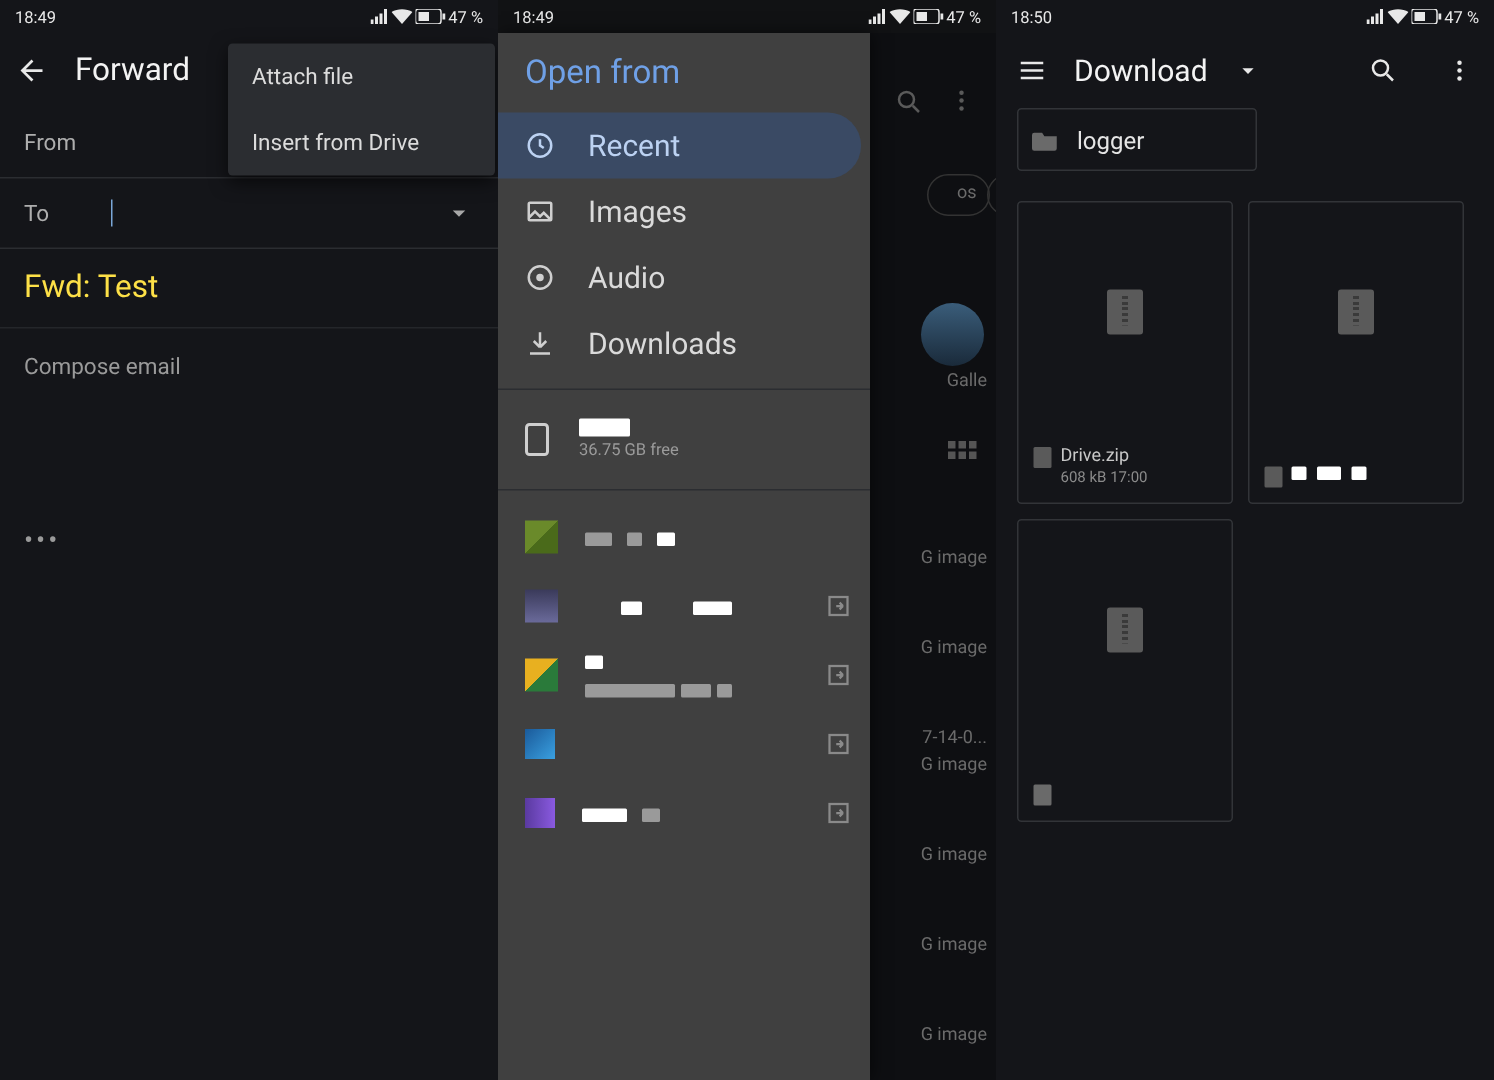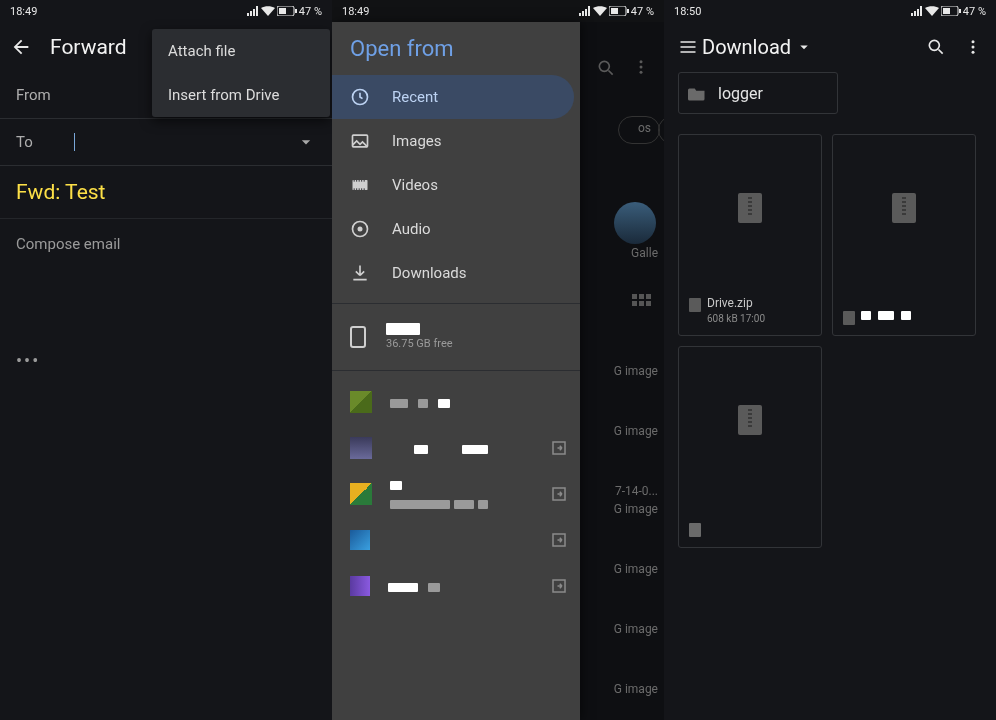--- a/index.html
+++ b/index.html
@@ -19,41 +19,41 @@
   .cursor{display:inline-block;width:1px;height:18px;background:#7aa7d8;margin-left:12px;}
   .field-row .spacer{flex:1;}
   .subject{padding:14px 16px;font-size:21px;color:#fde047;border-bottom:1px solid #24262a;}
   .compose{padding:16px;font-size:15px;color:#9a9a9a;}
   .dots{position:absolute;left:16px;top:350px;color:#9a9a9a;font-size:18px;letter-spacing:2px;}
   
   .s2{background:#111214;position:relative;}
   .s2-backdrop{position:absolute;top:22px;left:0;right:0;bottom:0;background:#0e0f12;}
   .s2-drawer{position:absolute;top:22px;left:0;width:248px;bottom:0;background:#404040;box-shadow:2px 0 10px rgba(0,0,0,0.5);}
   .s2-title{font-size:22px;color:#6fa0e6;padding:14px 18px 14px 18px;}
-  .nav-item{display:flex;align-items:center;gap:22px;height:44px;padding:0 18px;font-size:15px;color:#dadada;}
+  .nav-item{display:flex;align-items:center;gap:22px;height:44px;padding:0 18px;font-size:20px;color:#dadada;}
   .nav-item.selected{background:#3a4a64;border-radius:0 22px 22px 0;margin-right:6px;color:#bcd2f2;}
   .nav-item .ico{width:20px;height:20px;display:flex;align-items:center;justify-content:center;color:#cfcfcf;}
   .nav-item.selected .ico{color:#bcd2f2;}
   .sep{height:1px;background:#2b2d31;margin:8px 0;}
   .storage-row{display:flex;align-items:center;gap:20px;height:50px;padding:0 18px;}
   .storage-labels{display:flex;flex-direction:column;line-height:1.2;}
   .storage-name{font-size:14px;color:#fff;background:#fff;width:34px;height:12px;border-radius:1px;}
   .storage-sub{font-size:11px;color:#9a9a9a;margin-top:2px;}
   .svc-row{display:flex;align-items:center;gap:18px;height:46px;padding:0 18px;position:relative;}
   .svc-ico{width:22px;height:22px;background:#6b8a3a;}
   .exit-ic{position:absolute;right:12px;width:18px;height:18px;}
   .bd-right{position:absolute;top:22px;right:0;width:84px;bottom:0;color:#565656;font-size:12px;}
   .bd-chip{position:absolute;top:72px;right:4px;width:40px;height:26px;border:1px solid #333;border-radius:14px;}
   .bd-chip2{position:absolute;top:72px;right:-36px;width:40px;height:26px;border:1px solid #333;border-radius:14px;}
   .bd-icon{position:absolute;top:158px;right:8px;width:42px;height:42px;background:linear-gradient(#3a5d7a,#1a2a3a);border-radius:50%;overflow:hidden;}
   .bd-lbl{position:absolute;right:6px;font-size:12px;color:#6b6b6b;}
   .grid-ic{position:absolute;top:250px;right:14px;width:18px;height:18px;}
   .grid-ic span{position:absolute;width:5px;height:5px;background:#555;}
   
-  .s3-header{display:flex;align-items:center;height:50px;padding:0 14px;gap:4px;}
+  .s3-header{display:flex;align-items:center;height:50px;padding:0 14px;gap:18px;}
   .s3-header .title{font-size:20px;color:#f3f3f3;}
   .s3-header .spacer{flex:1;}
   .files-grid{padding:0 14px;display:flex;flex-wrap:wrap;gap:10px;}
   .folder-card{width:140px;height:40px;border:1px solid #323438;border-radius:3px;display:flex;align-items:center;gap:12px;padding:0 9px;}
   .file-card{width:118px;height:176px;border:1px solid #323438;border-radius:3px;position:relative;padding:12px;}
   .zip-ic{width:24px;height:30px;background:#5a5a5a;border-radius:2px;position:relative;margin:46px auto 0;}
   .zip-ic::after{content:"";position:absolute;left:10px;top:4px;width:4px;height:20px;background:repeating-linear-gradient(#3a3a3a 0 2px,#5a5a5a 2px 4px);}
   .file-meta{position:absolute;bottom:10px;left:10px;right:10px;font-size:12px;color:#c8c8c8;display:flex;align-items:flex-start;gap:6px;}
   .file-meta .mini{width:12px;height:14px;background:#5a5a5a;border-radius:1px;margin-top:2px;}
   .file-meta .txt{display:flex;flex-direction:column;line-height:1.3;}
@@ -205,29 +205,20 @@
             <svg width="20" height="20" viewBox="0 0 24 24">
               <rect x="3" y="5" width="18" height="14" rx="1" fill="none" stroke="currentColor" stroke-width="2"></rect>
               <path d="M3 17l5-5 4 4 3-3 6 6" stroke="currentColor" stroke-width="2" fill="none"></path>
             </svg>
           </span>
         <span>Images</span>
       </div>
       <div class="nav-item">
         <span class="ico">
             <svg width="20" height="20" viewBox="0 0 24 24">
-              <rect x="3" y="6" width="18" height="12" rx="1" fill="currentColor"></rect>
-              <path d="M5 6v2M8 6v2M11 6v2M14 6v2M17 6v2M5 16v2M8 16v2M11 16v2M14 16v2M17 16v2" stroke="#141519"></path>
-            </svg>
-          </span>
-        <span>Videos</span>
-      </div>
-      <div class="nav-item">
-        <span class="ico">
-            <svg width="20" height="20" viewBox="0 0 24 24">
               <circle cx="12" cy="12" r="9" fill="none" stroke="currentColor" stroke-width="2"></circle>
               <circle cx="12" cy="12" r="3" fill="currentColor"></circle>
             </svg>
           </span>
         <span>Audio</span>
       </div>
       <div class="nav-item">
         <span class="ico">
             <svg width="20" height="20" viewBox="0 0 24 24">
               <path d="M12 3v12m0 0l-5-5m5 5l5-5M4 20h16" stroke="currentColor" stroke-width="2" fill="none"></path>

